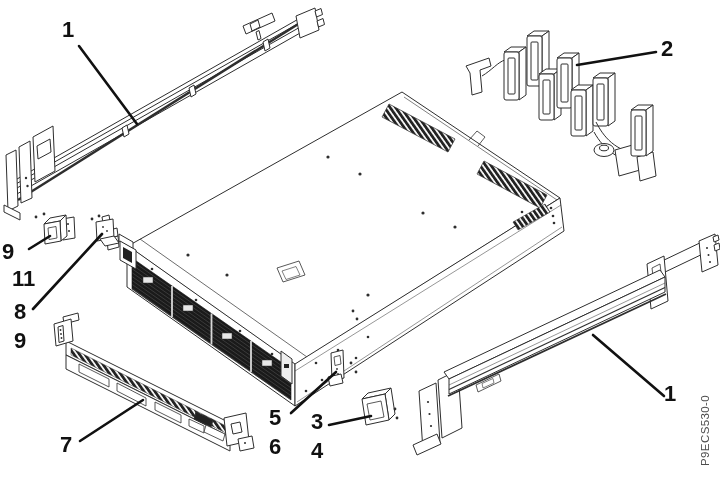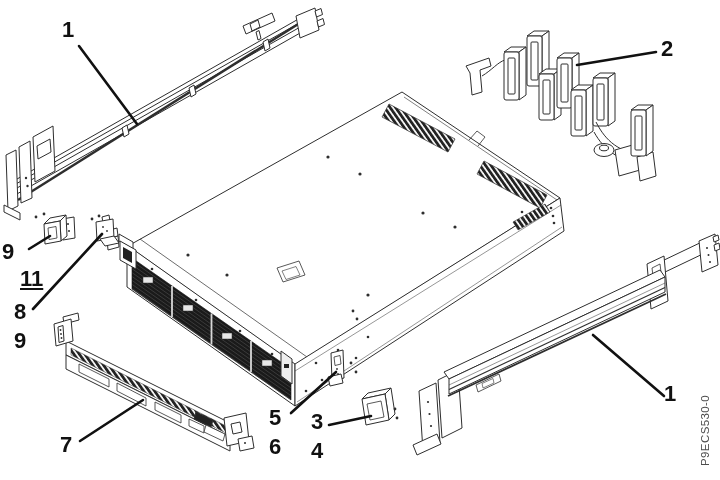--- a/index.html
+++ b/index.html
@@ -298,21 +298,21 @@
     <line x1="80" y1="441" x2="143" y2="400"></line>
     <line x1="291" y1="413" x2="336" y2="372"></line>
     <line x1="329" y1="425" x2="371" y2="416"></line>
     <line x1="664" y1="396" x2="593" y2="335"></line>
   </g>
 </svg>
 
 <div class="callout" style="left:62px;top:19px;">1</div>
 <div class="callout" style="left:661px;top:38px;">2</div>
 <div class="callout" style="left:2px;top:241px;">9</div>
-<div class="callout" style="left:20px;top:268px;text-decoration:underline;">11</div>
+<div class="callout" style="left:12px;top:268px;">11</div>
 <div class="callout" style="left:14px;top:301px;">8</div>
 <div class="callout" style="left:14px;top:330px;">9</div>
 <div class="callout" style="left:60px;top:434px;">7</div>
 <div class="callout" style="left:269px;top:407px;">5</div>
 <div class="callout" style="left:269px;top:436px;">6</div>
 <div class="callout" style="left:311px;top:411px;">3</div>
 <div class="callout" style="left:311px;top:440px;">4</div>
 <div class="callout" style="left:664px;top:383px;">1</div>
 
 <div class="figure-id">P9ECS530-0</div>

